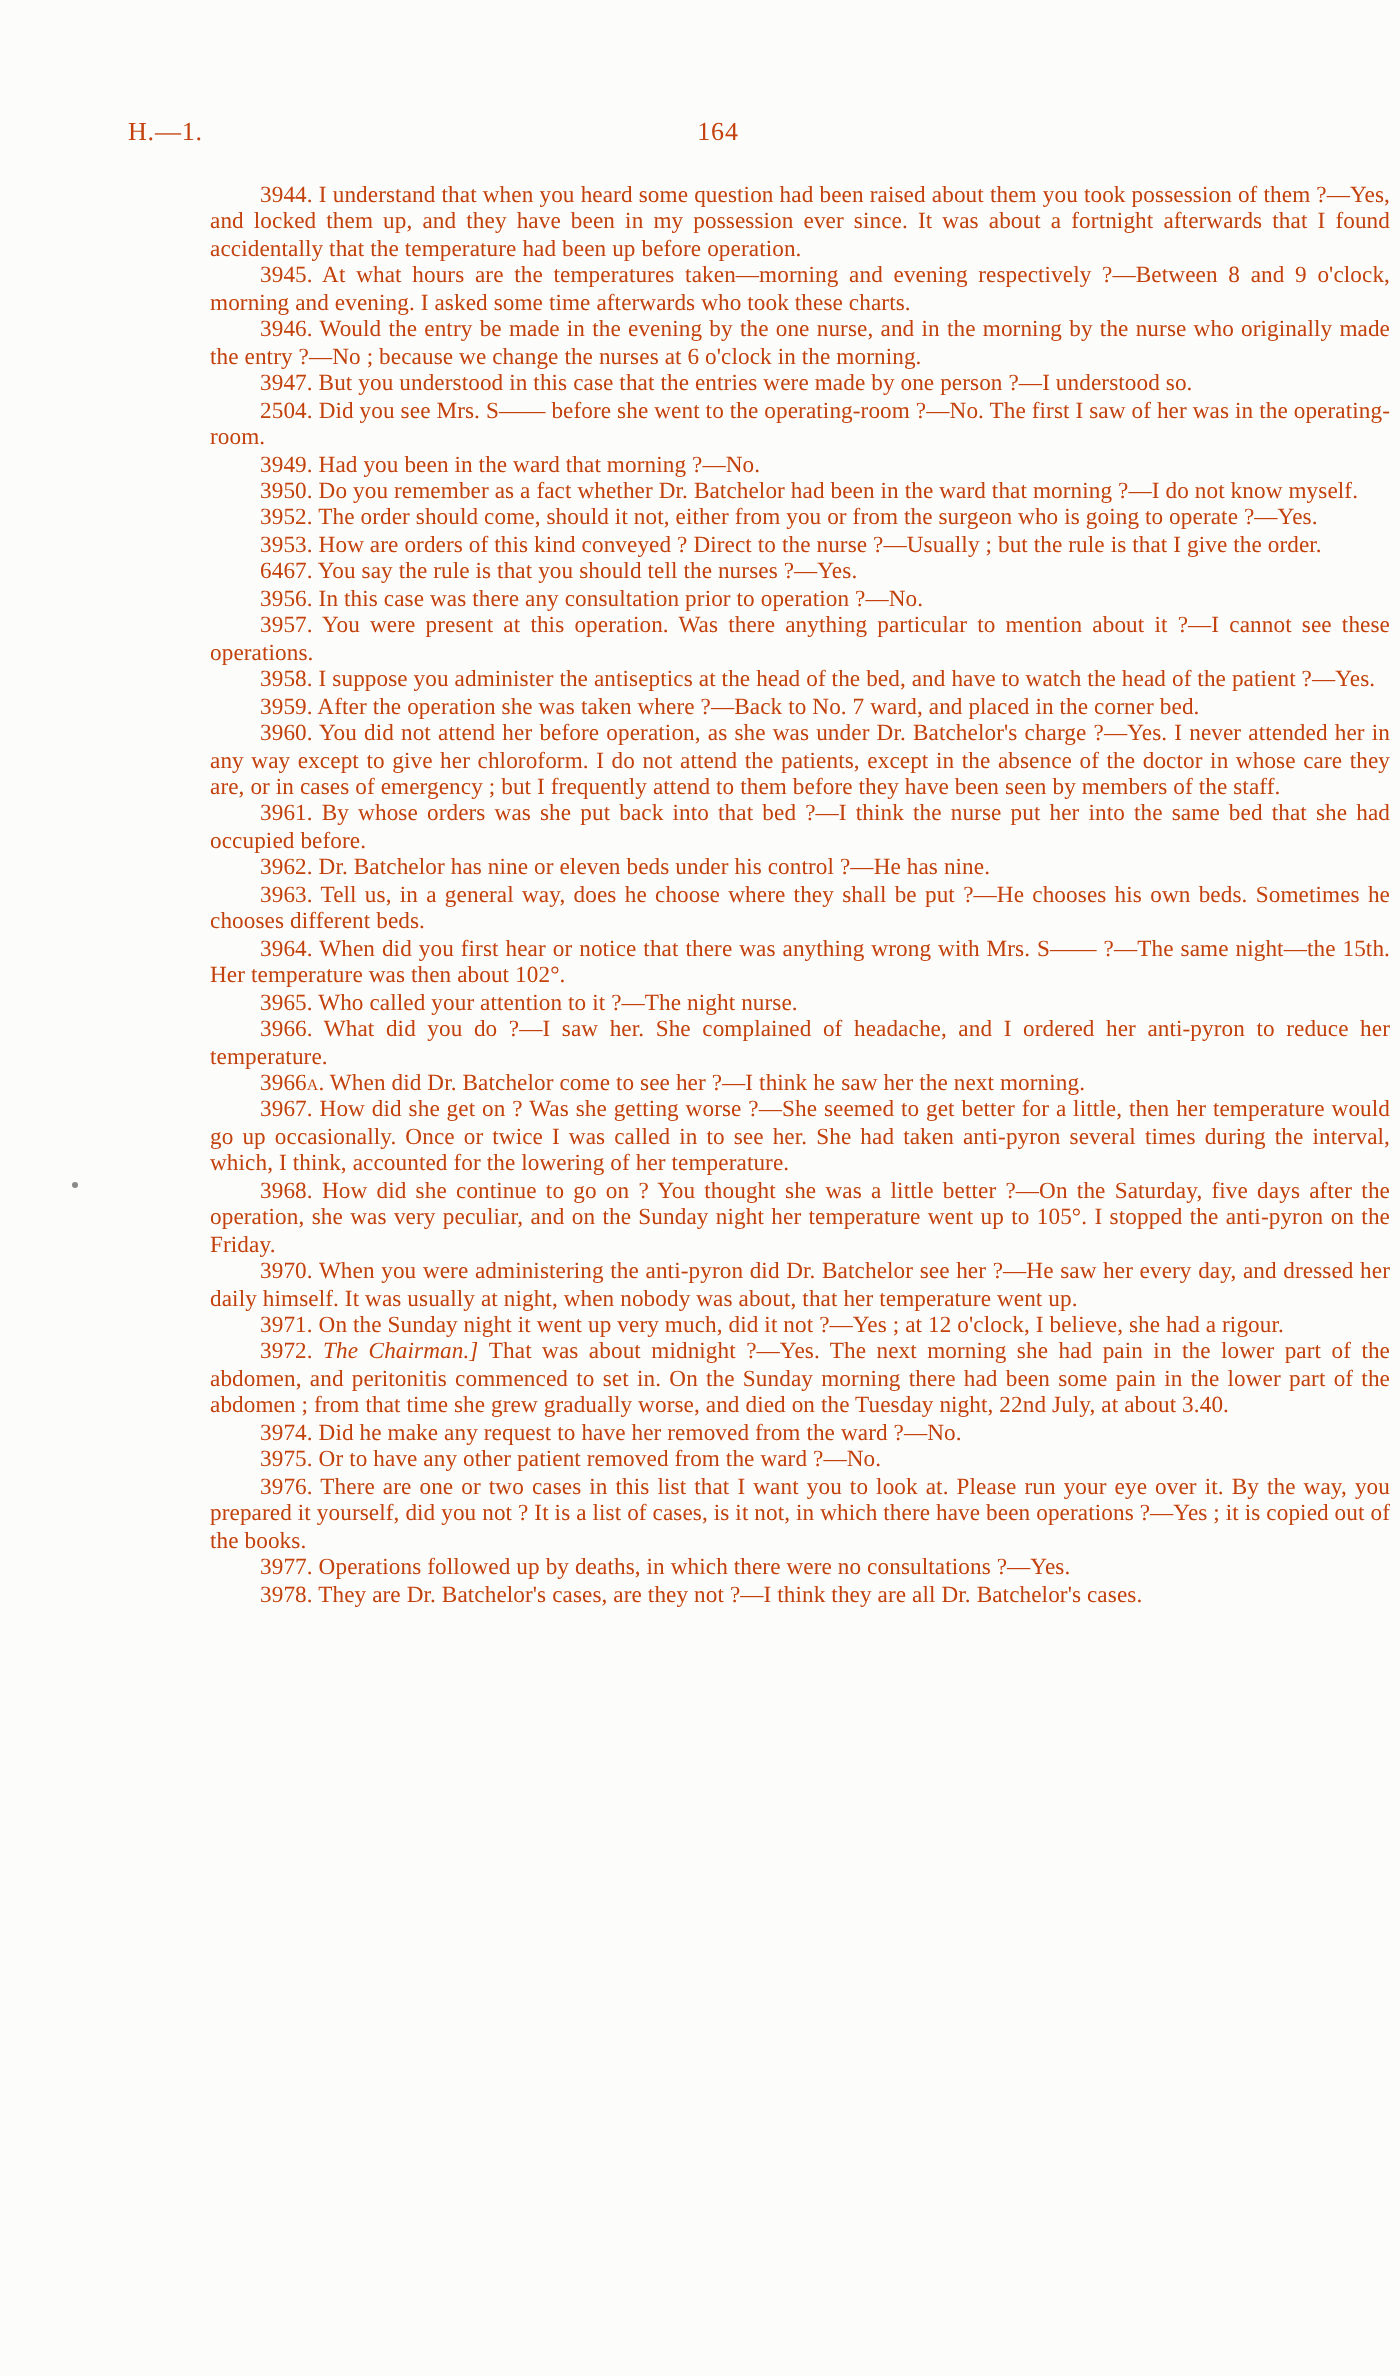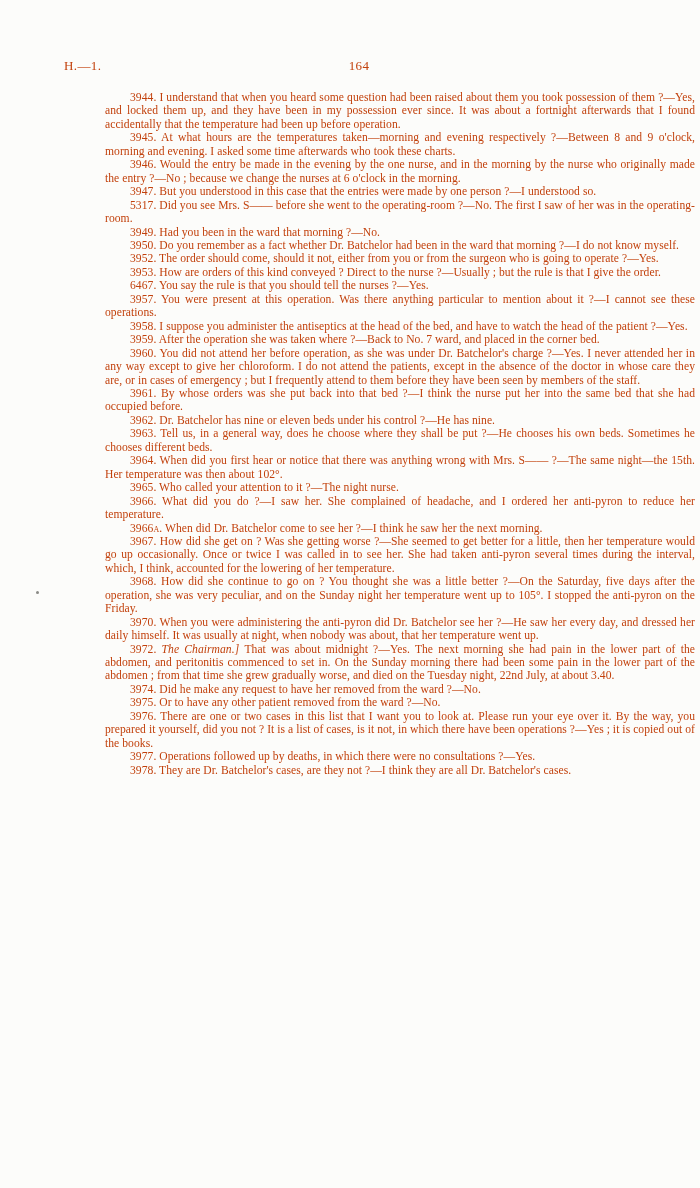--- a/index.html
+++ b/index.html
@@ -68,34 +68,35 @@
   <span class="speck"></span>
   <div class="body-text">
   <p><span class="qnum">3944.</span> <span class="qa-text">I understand that when you heard some question had been raised about them you took possession of them ?—Yes, and locked them up, and they have been in my possession ever since.  It was about a fortnight afterwards that I found accidentally that the temperature had been up before operation.</span></p>
 
   <p><span class="qnum">3945.</span> <span class="qa-text">At what hours are the temperatures taken—morning and evening respectively ?—Between 8 and 9 o'clock, morning and evening.  I asked some time afterwards who took these charts.</span></p>
 
   <p><span class="qnum">3946.</span> <span class="qa-text">Would the entry be made in the evening by the one nurse, and in the morning by the nurse who originally made the entry ?—No ;  because we change the nurses at 6 o'clock in the morning.</span></p>
 
   <p><span class="qnum">3947.</span> <span class="qa-text">But you understood in this case that the entries were made by one person ?—I understood so.</span></p>
 
-  <p><span class="qnum">5317.</span> <span class="qa-text">Did you see Mrs. S—— before she went to the operating-room ?—No.  The first I saw of her was in the operating-room.</span></p>
+  <p><span class="qnum">2504.</span> <span class="qa-text">Did you see Mrs. S—— before she went to the operating-room ?—No.  The first I saw of her was in the operating-room.</span></p>
 
   <p><span class="qnum">3949.</span> <span class="qa-text">Had you been in the ward that morning ?—No.</span></p>
 
   <p><span class="qnum">3950.</span> <span class="qa-text">Do you remember as a fact whether Dr. Batchelor had been in the ward that morning ?—I do not know myself.</span></p>
 
 
   <p><span class="qnum">3952.</span> <span class="qa-text">The order should come, should it not, either from you or from the surgeon who is going to operate ?—Yes.</span></p>
 
   <p><span class="qnum">3953.</span> <span class="qa-text">How are orders of this kind conveyed ?  Direct to the nurse ?—Usually ;  but the rule is that I give the order.</span></p>
 
   <p><span class="qnum">6467.</span> <span class="qa-text">You say the rule is that you should tell the nurses ?—Yes.</span></p>
 
 
+  <p><span class="qnum">3956.</span> <span class="qa-text">In this case was there any consultation prior to operation ?—No.</span></p>
 
   <p><span class="qnum">3957.</span> <span class="qa-text">You were present at this operation.  Was there anything particular to mention about it ?—I cannot see these operations.</span></p>
 
   <p><span class="qnum">3958.</span> <span class="qa-text">I suppose you administer the antiseptics at the head of the bed, and have to watch the head of the patient ?—Yes.</span></p>
 
   <p><span class="qnum">3959.</span> <span class="qa-text">After the operation she was taken where ?—Back to No. 7 ward, and placed in the corner bed.</span></p>
 
   <p><span class="qnum">3960.</span> <span class="qa-text">You did not attend her before operation, as she was under Dr. Batchelor's charge ?—Yes.  I never attended her in any way except to give her chloroform.  I do not attend the patients, except in the absence of the doctor in whose care they are, or in cases of emergency ;  but I frequently attend to them before they have been seen by members of the staff.</span></p>
 
   <p><span class="qnum">3961.</span> <span class="qa-text">By whose orders was she put back into that bed ?—I think the nurse put her into the same bed that she had occupied before.</span></p>
@@ -112,20 +113,21 @@
 
   <p><span class="qnum">3966a.</span> <span class="qa-text">When did Dr. Batchelor come to see her ?—I think he saw her the next morning.</span></p>
 
   <p><span class="qnum">3967.</span> <span class="qa-text">How did she get on ?  Was she getting worse ?—She seemed to get better for a little, then her temperature would go up occasionally.  Once or twice I was called in to see her.  She had taken anti-pyron several times during the interval, which, I think, accounted for the lowering of her temperature.</span></p>
 
   <p><span class="qnum">3968.</span> <span class="qa-text">How did she continue to go on ?  You thought she was a little better ?—On the Saturday, five days after the operation, she was very peculiar, and on the Sunday night her temperature went up to 105°.  I stopped the anti-pyron on the Friday.</span></p>
 
 
   <p><span class="qnum">3970.</span> <span class="qa-text">When you were administering the anti-pyron did Dr. Batchelor see her ?—He saw her every day, and dressed her daily himself.  It was usually at night, when nobody was about, that her temperature went up.</span></p>
 
+  <p><span class="qnum">3971.</span> <span class="qa-text">On the Sunday night it went up very much, did it not ?—Yes ;  at 12 o'clock, I believe, she had a rigour.</span></p>
 
   <p><span class="qnum">3972.</span> <span class="speaker">The Chairman.] </span><span class="qa-text">That was about midnight ?—Yes.  The next morning she had pain in the lower part of the abdomen, and peritonitis commenced to set in.  On the Sunday morning there had been some pain in the lower part of the abdomen ;  from that time she grew gradually worse, and died on the Tuesday night, 22nd July, at about 3.40.</span></p>
 
 
   <p><span class="qnum">3974.</span> <span class="qa-text">Did he make any request to have her removed from the ward ?—No.</span></p>
 
   <p><span class="qnum">3975.</span> <span class="qa-text">Or to have any other patient removed from the ward ?—No.</span></p>
 
   <p><span class="qnum">3976.</span> <span class="qa-text">There are one or two cases in this list that I want you to look at.  Please run your eye over it.  By the way, you prepared it yourself, did you not ?  It is a list of cases, is it not, in which there have been operations ?—Yes ;  it is copied out of the books.</span></p>
 

